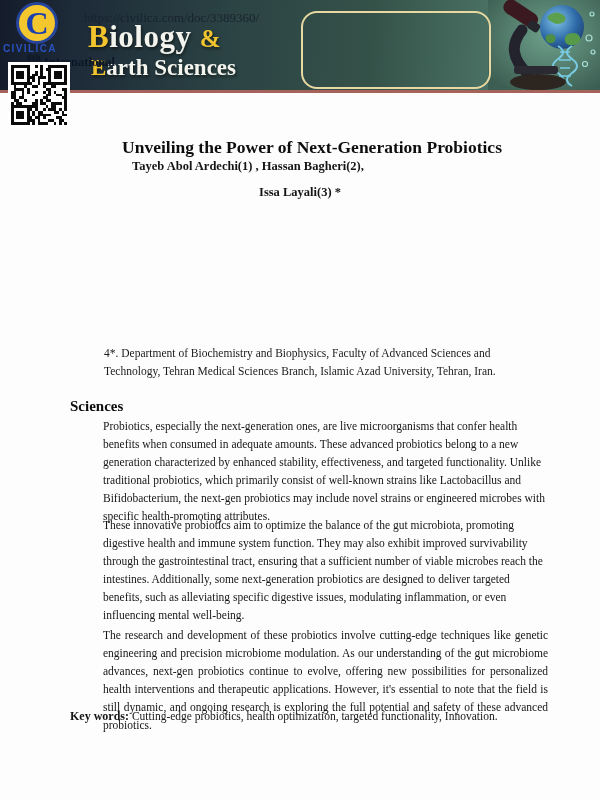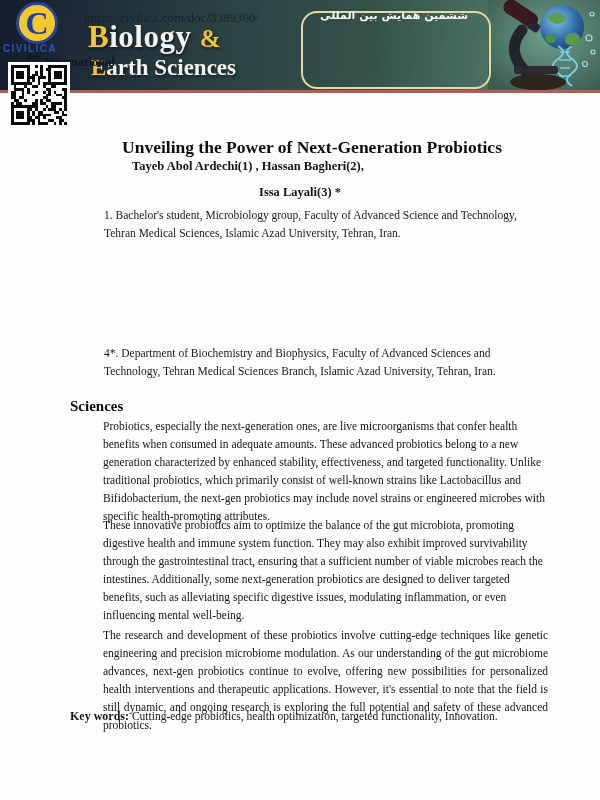--- a/index.html
+++ b/index.html
@@ -109,21 +109,20 @@
       <g stroke="#a9ded4" fill="none" stroke-width="1.2">
         <circle cx="101" cy="38" r="3"></circle>
           <circle cx="105" cy="52" r="2"></circle>
           <circle cx="97" cy="64" r="2.5"></circle>
         <circle cx="104" cy="14" r="2"></circle>
       </g>
     </svg>
 
     <div class="fa-frame"></div>
     <div class="fa-block">
-      <div class="fa-line1">ششمین همایش بین المللی</div>
     </div>
 
     <div class="biology"><span class="yellow">B</span><span>iology </span><span class="yellow amp">&amp;</span></div>
     <div class="earth"><span class="yellow">E</span><span>arth Sciences</span></div>
 
     <div class="logo-c">
         <span>C</span>
       </div>
     <div class="logo-name">CIVILICA</div>
     <div class="logo-edition"><span class="num">6th</span> <span>International</span></div>
@@ -366,21 +365,20 @@
         <i style="grid-row:21;grid-column:17"></i>
         <i style="grid-row:21;grid-column:19"></i>
         <i style="grid-row:21;grid-column:21"></i>
       </div>
   </div>
 
   <h1 class="paper-title" style="margin:12px;">Unveiling the Power of Next-Generation Probiotics</h1>
   <div class="authors1">Tayeb Abol Ardechi(1) , Hassan Bagheri(2),</div>
   <div class="authors2">Issa Layali(3) *</div>
 
-  <div class="affil affil1">1. Bachelor's student, Microbiology group, Faculty of Advanced Science and Technology, Tehran Medical Sciences, Islamic Azad University, Tehran, Iran.</div>
   <div class="affil affil3">4*. Department of Biochemistry and Biophysics, Faculty of Advanced Sciences and Technology, Tehran Medical Sciences Branch, Islamic Azad University, Tehran, Iran.</div>
 
   <div class="abstract-h">Sciences</div>
   <div class="para para1">Probiotics, especially the next-generation ones, are live microorganisms that confer health benefits when consumed in adequate amounts. These advanced probiotics belong to a new generation characterized by enhanced stability, effectiveness, and targeted functionality. Unlike traditional probiotics, which primarily consist of well-known strains like Lactobacillus and Bifidobacterium, the next-gen probiotics may include novel strains or engineered microbes with specific health-promoting attributes.</div>
   <div class="para para2">These innovative probiotics aim to optimize the balance of the gut microbiota, promoting digestive health and immune system function. They may also exhibit improved survivability through the gastrointestinal tract, ensuring that a sufficient number of viable microbes reach the intestines. Additionally, some next-generation probiotics are designed to deliver targeted benefits, such as alleviating specific digestive issues, modulating inflammation, or even influencing mental well-being.</div>
   <div class="para para3">The research and development of these probiotics involve cutting-edge techniques like genetic engineering and precision microbiome modulation. As our understanding of the gut microbiome advances, next-gen probiotics continue to evolve, offering new possibilities for personalized health interventions and therapeutic applications. However, it's essential to note that the field is still dynamic, and ongoing research is exploring the full potential and safety of these advanced probiotics.</div>
 
   <div class="keywords"><b>Key words:</b> <span>Cutting-edge probiotics, health optimization, targeted functionality, Innovation.</span></div>
 
 </div>

